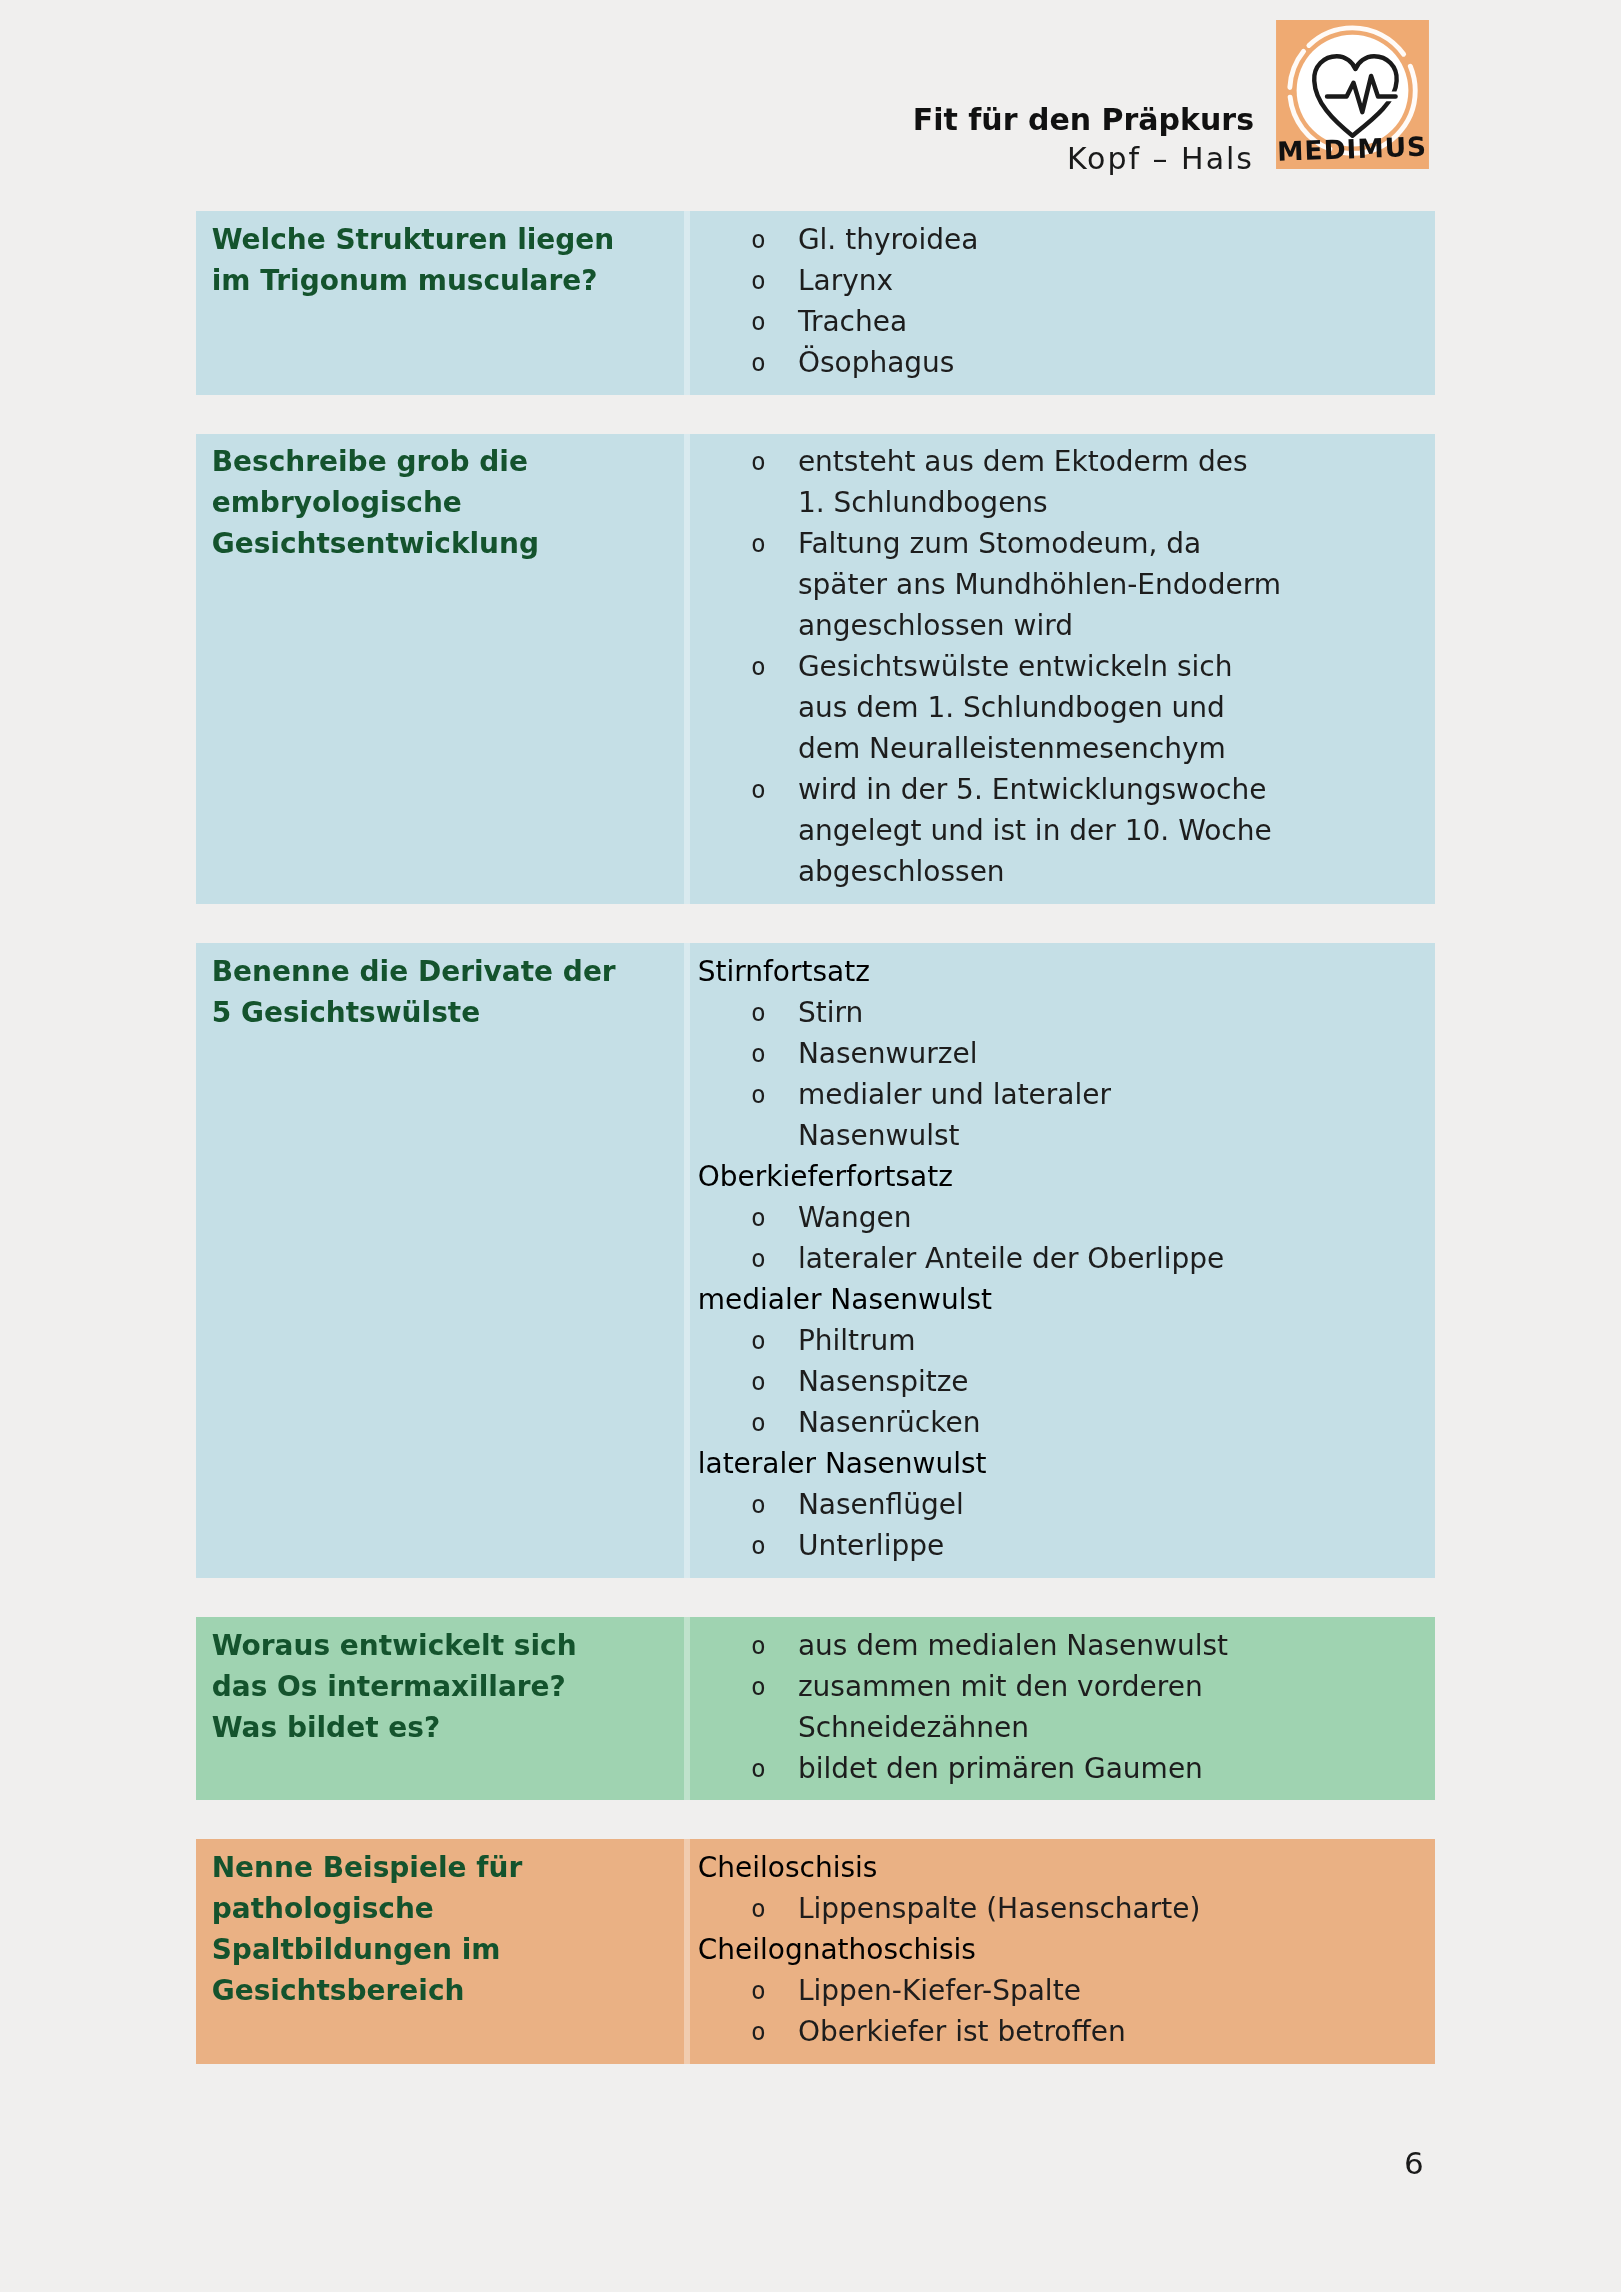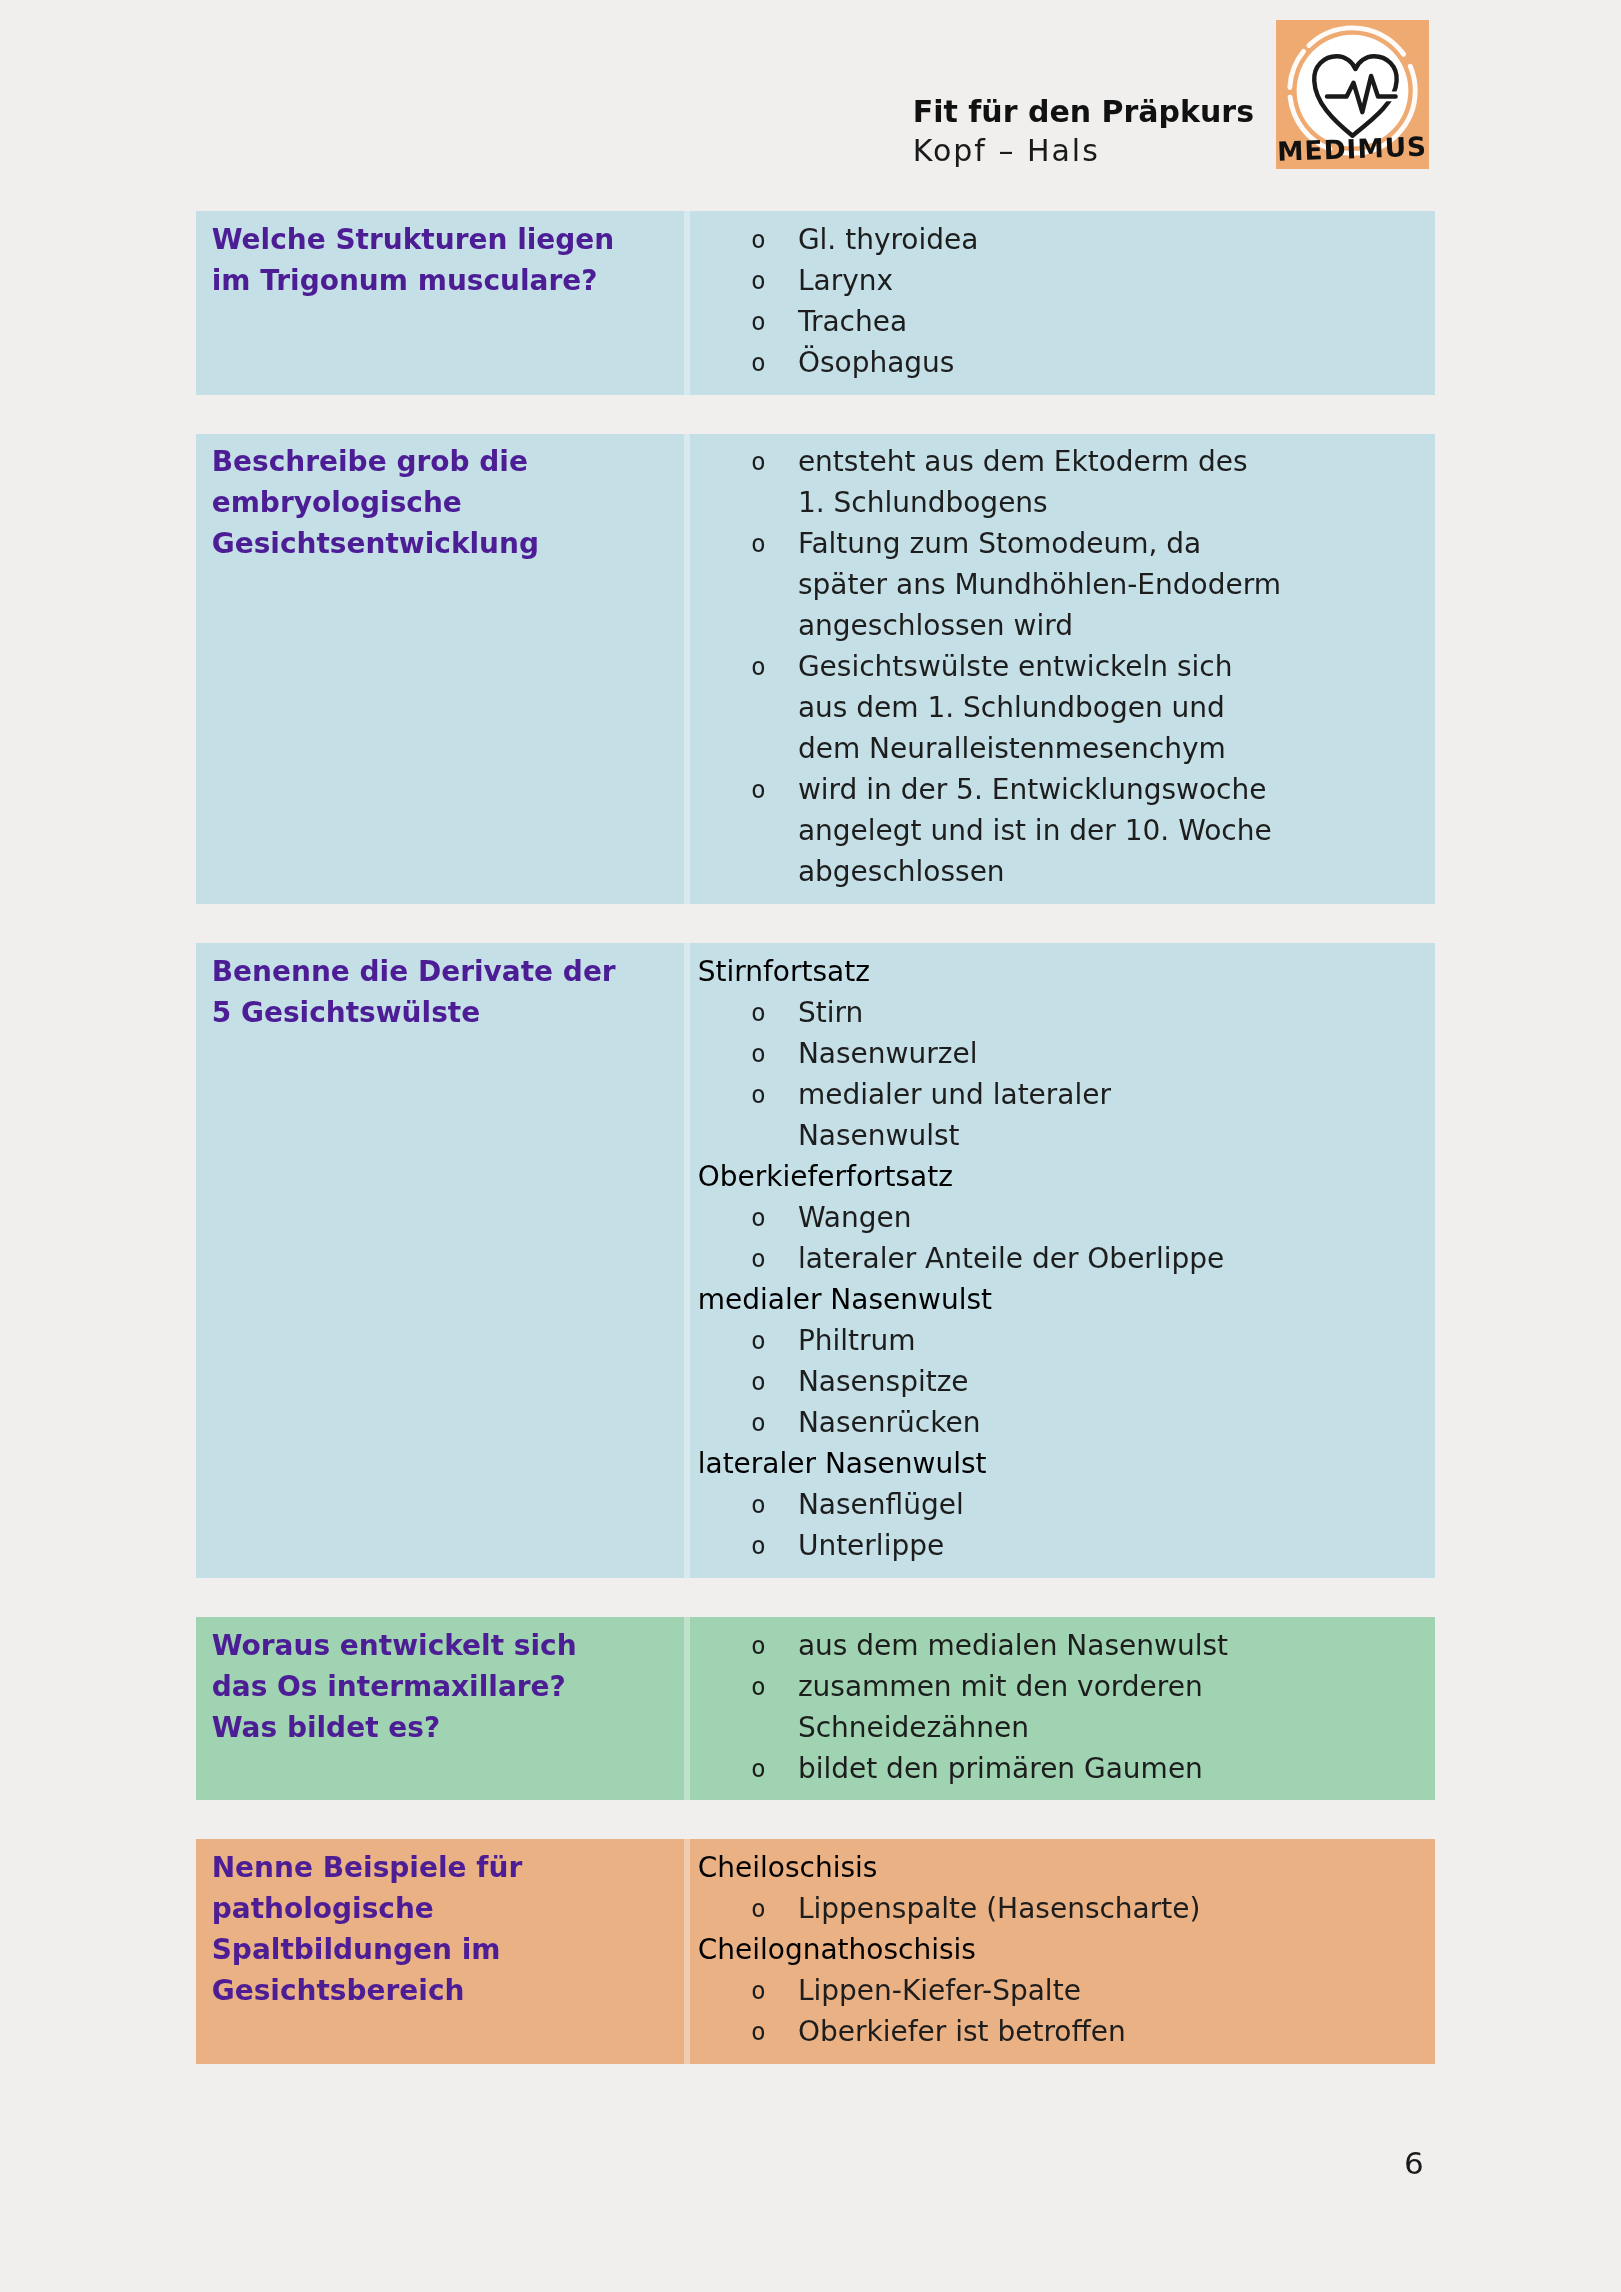--- a/index.html
+++ b/index.html
@@ -6,21 +6,22 @@
   body {
     width: 1621px; height: 2293px;
     background: #f0efee;
     font-family: "DejaVu Sans", sans-serif;
     position: relative;
     color: #1c1c1c;
   }
   
   .header-block {
     position: absolute;
-    top: 92px; right: 367px;
+    top: 100px; right: 367px;
+    text-align: right;
     line-height: 39px;
   }
   .header-title { font-size: 30px; font-weight: bold; color: #111; }
   .header-subtitle { font-size: 30px; letter-spacing: 2px; color: #1a1a1a; }
   .logo {
     position: absolute;
     top: 19.6px; left: 1276px;
     width: 153px; height: 149px;
   }
   
@@ -44,21 +45,21 @@
   .qcell {
     width: 488px; flex: none;
     box-sizing: border-box;
     padding: 7.8px 25.5px 11.8px 15.7px;
   }
   .question {
     font-weight: bold;
     font-size: 28px;
     line-height: 41px;
     white-space: pre-line;
-    color: #4c1d95;
+    color: #14532d;
   }
   .acell {
     flex: 1;
     box-sizing: border-box;
     padding: 7.8px 13.7px 11.8px 0;
   }
   .group-header {
     font-size: 28px;
     line-height: 41px;
     margin-left: 7.8px;

